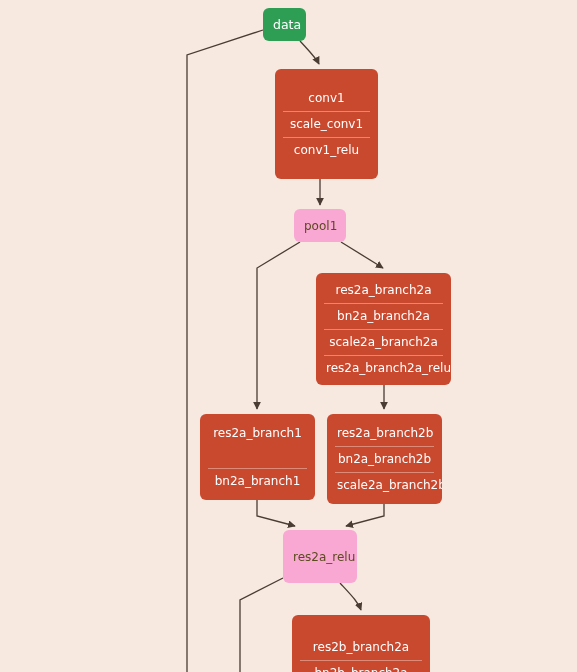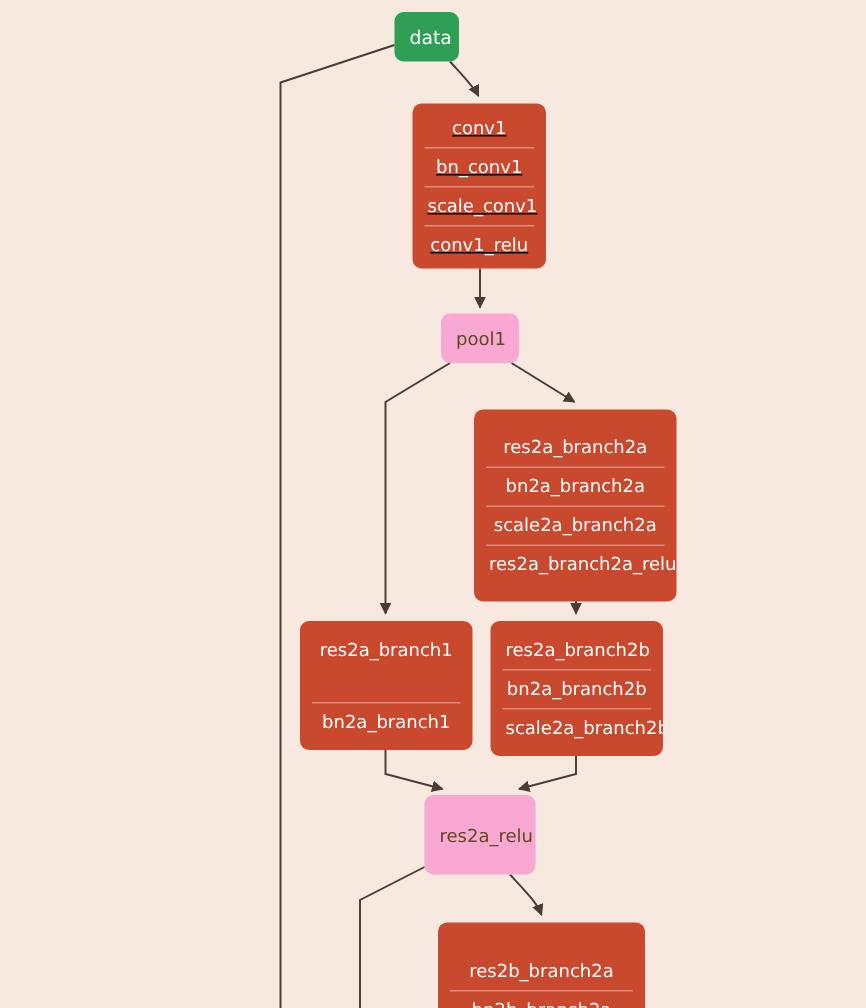--- a/index.html
+++ b/index.html
@@ -100,30 +100,29 @@
         <path d="M 257 500 L 257 516 L 295 526" fill="none" stroke="#4a3b33" stroke-width="1.3" marker-end="url(#arrowhead)"></path>
         <path d="M 384 500 L 384 516 L 346 526" fill="none" stroke="#4a3b33" stroke-width="1.3" marker-end="url(#arrowhead)"></path>
         <path d="M 340 583 C 352 596, 358 602, 361 610" fill="none" stroke="#4a3b33" stroke-width="1.3" marker-end="url(#arrowhead)"></path>
         <path d="M 283 578 L 240 600 L 240 672" fill="none" stroke="#4a3b33" stroke-width="1.3"></path>
       </g>
   </svg>
   <div id="node-layer">
       <div class="node data" style="left: 263px; top: 8px; width: 43px; height: 33px;">
         <div class="row">data</div>
       </div>
-      <div class="node layer" style="left: 275px; top: 69px; width: 89px; height: 110px; text-decoration: underline;">
+      <div class="node layer" style="left: 275px; top: 69px; width: 103px; height: 110px;">
         <div class="row">conv1</div>
-        <div class="row">bn_conv1</div>
         <div class="row">scale_conv1</div>
         <div class="row">conv1_relu</div>
       </div>
       <div class="node pool" style="left: 294px; top: 209px; width: 52px; height: 33px;">
         <div class="row">pool1</div>
       </div>
-      <div class="node layer" style="left: 316px; top: 273px; width: 135px; height: 128px;">
+      <div class="node layer" style="left: 316px; top: 273px; width: 135px; height: 112px;">
         <div class="row">res2a_branch2a</div>
         <div class="row">bn2a_branch2a</div>
         <div class="row">scale2a_branch2a</div>
         <div class="row">res2a_branch2a_relu</div>
       </div>
       <div class="node layer" style="left: 200px; top: 414px; width: 115px; height: 86px; gap: 22px;">
         <div class="row">res2a_branch1</div>
         <div class="row">bn2a_branch1</div>
       </div>
       <div class="node layer" style="left: 327px; top: 414px; width: 115px; height: 90px;">

